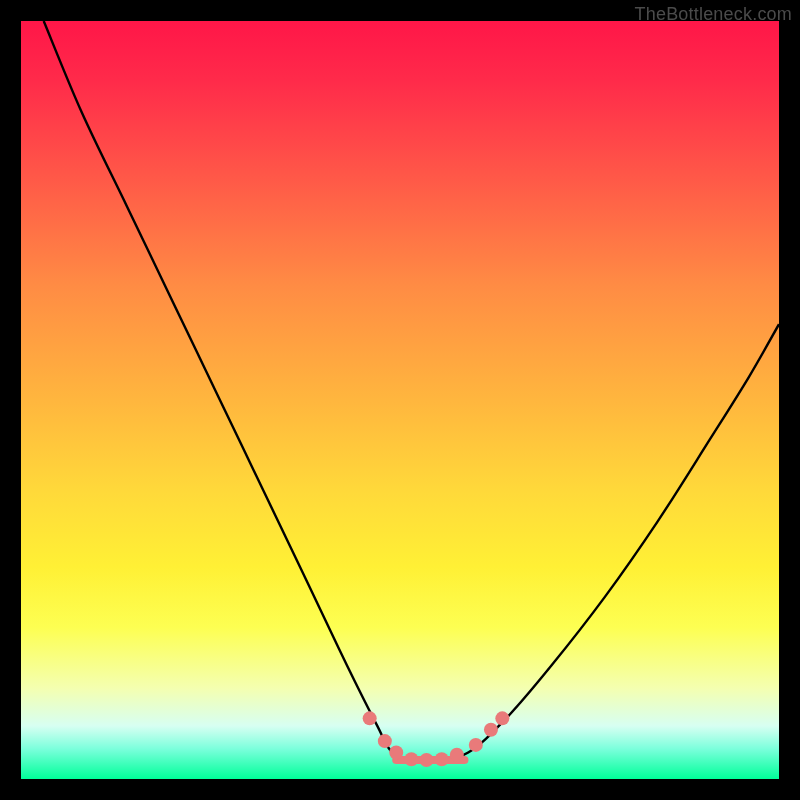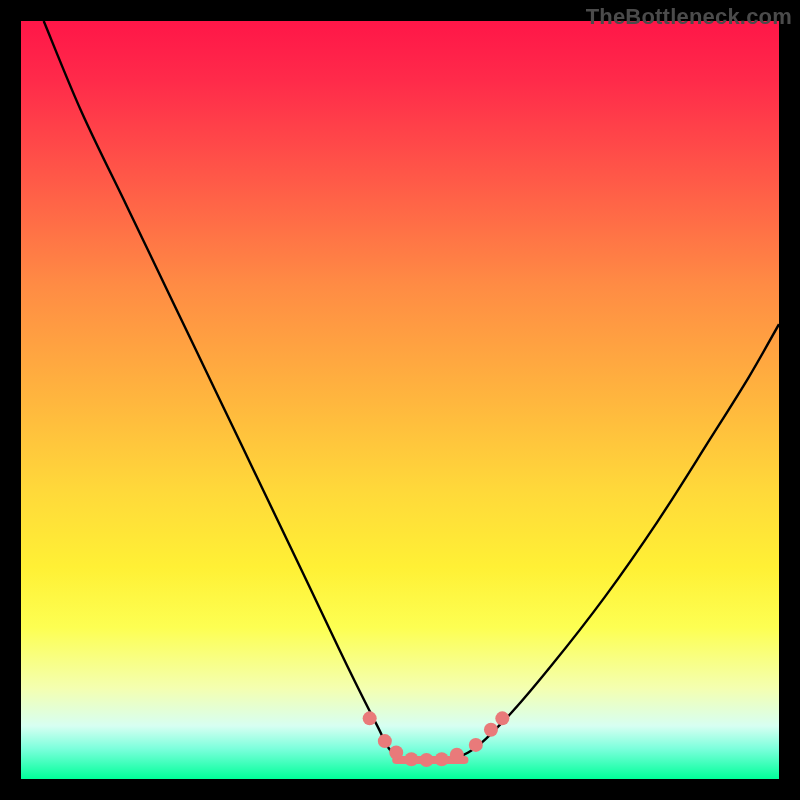--- a/index.html
+++ b/index.html
@@ -29,22 +29,22 @@
       #d7fff2 93%,
       #7cffdc 96%,
       #00ff99 100%
     );
   }
   .watermark {
     position: absolute;
     top: 4px;
     right: 8px;
     font-family: Arial, Helvetica, sans-serif;
-    font-size: 22px;
-    font-weight: bold;
+    font-size: 18px;
+    font-weight: normal;
     color: #4b4b4b;
     letter-spacing: 0.2px;
     pointer-events: none;
   }
   svg.overlay {
     position: absolute;
     left: 0;
     top: 0;
   }
 </style>

